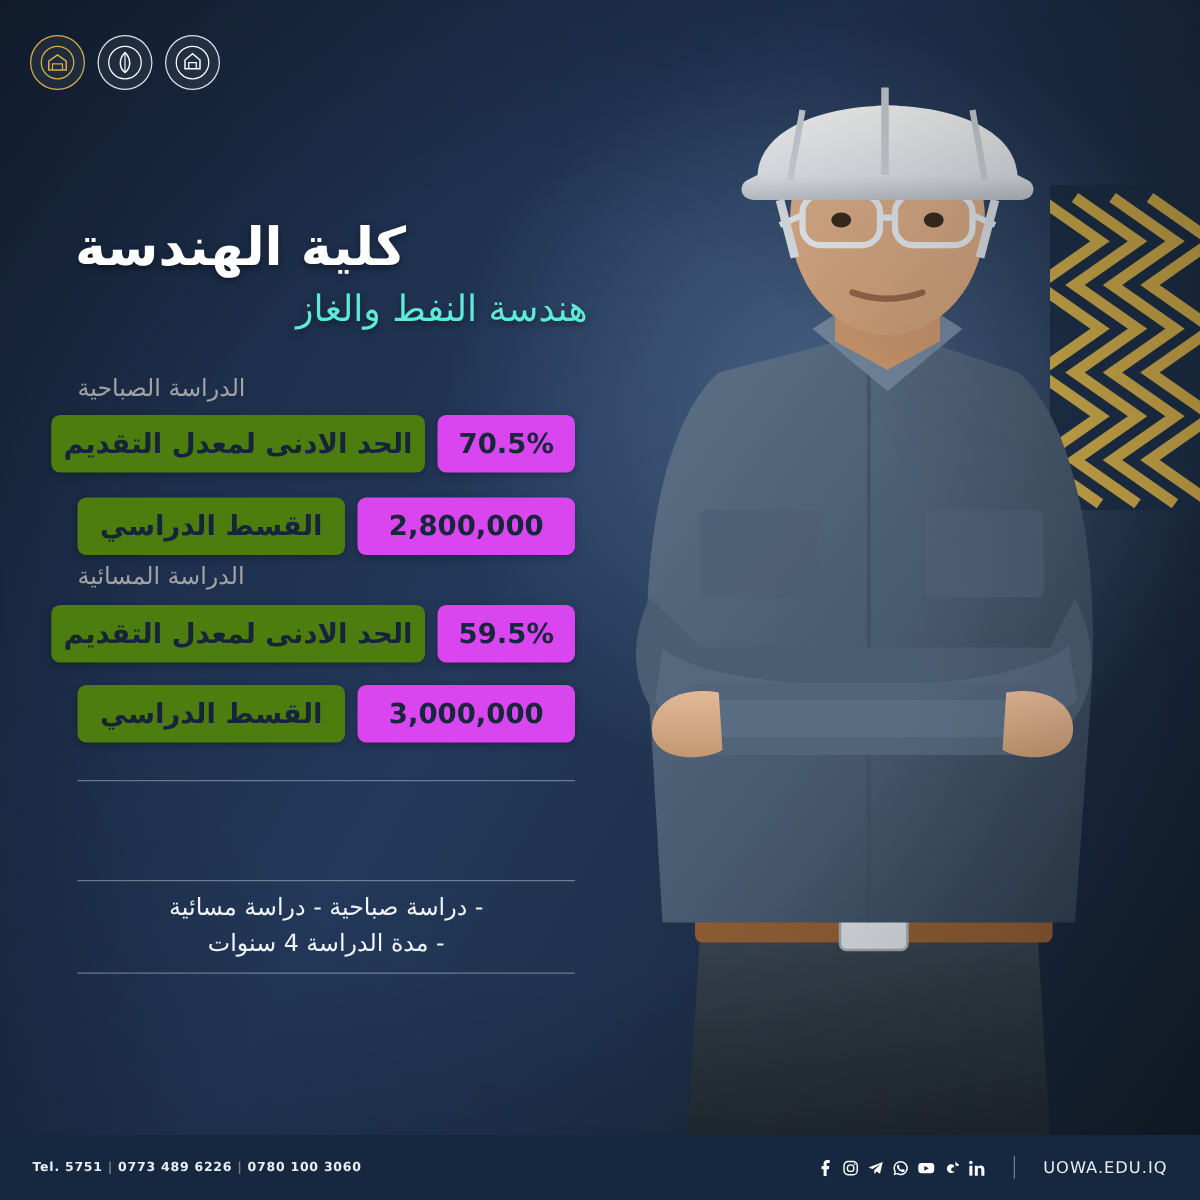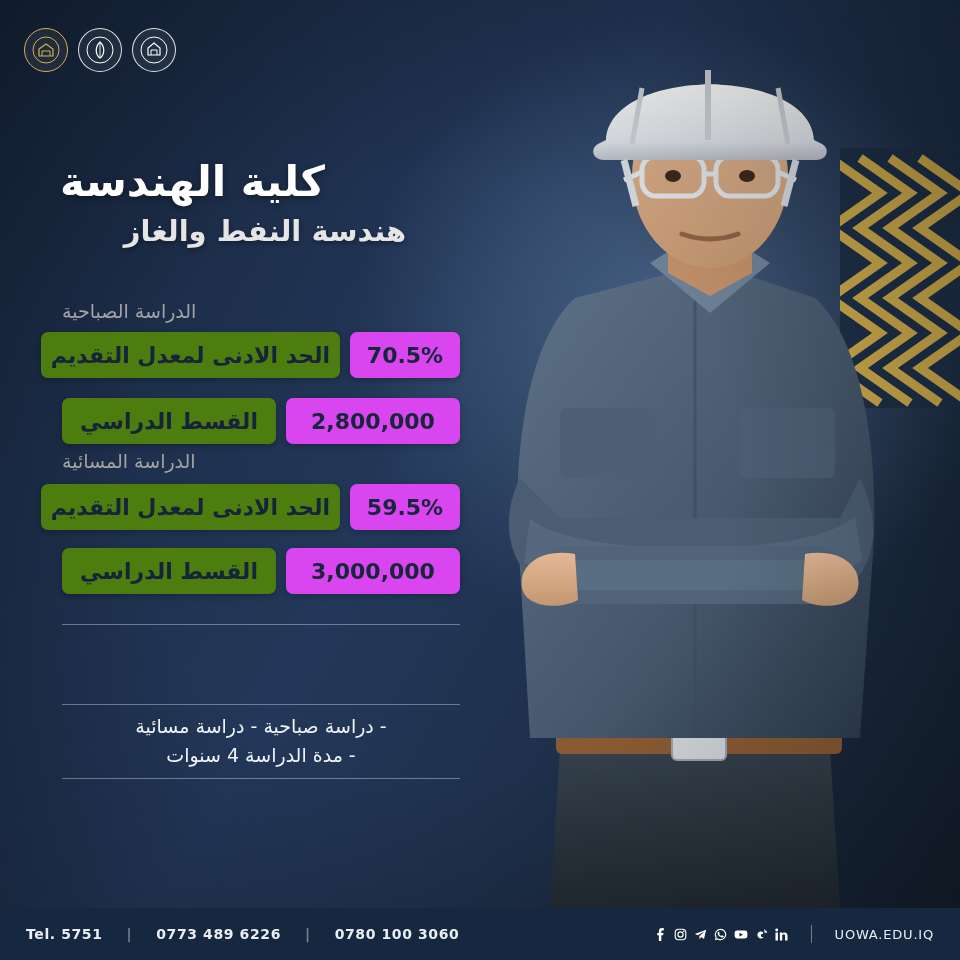--- a/index.html
+++ b/index.html
@@ -69,40 +69,40 @@
     justify-content: center;
     background: rgba(255,255,255,0.06);
     box-sizing: border-box;
   }
   .logo svg { display:block; }
   .logo.gold { border-color: #d4af4a; }
 
   
   .headline-wrap {
     position: absolute;
-    top: 160px;
+    top: 176px;
     right: 490px;
     left: 60px;
     text-align: left;
     direction: rtl;
   }
   .title-main {
     font-size: 42px;
     font-weight: 700;
     letter-spacing: -0.5px;
     line-height: 1.05;
     text-align: left;
     text-shadow: 0 2px 6px rgba(0,0,0,0.4);
   }
   .title-sub {
     margin-top: 10px;
     font-size: 29px;
-    font-weight: 700;
-    color: #e5e5e5;
-    text-align: center;
+    font-weight: 400;
+    color: #5eead4;
+    text-align: right;
     text-shadow: 0 2px 5px rgba(0,0,0,0.35);
   }
 
   
   .section-label {
     position: absolute;
     left: 62px;
     width: 400px;
     text-align: left;
     font-size: 19px;
@@ -191,26 +191,26 @@
     height: 52px;
     background: #16283f;
     display: flex;
     align-items: center;
     justify-content: space-between;
     padding: 0 26px;
     box-sizing: border-box;
     direction: ltr;
   }
   .footer-left {
-    font-size: 14px;
+    font-size: 10px;
     letter-spacing: 0.6px;
     color: #e9eef4;
     display: flex;
     align-items: center;
-    gap: 24px;
+    gap: 4px;
     font-weight: 600;
   }
   .footer-left .sep { color: rgba(255,255,255,0.4); }
   .footer-right {
     display: flex;
     align-items: center;
     gap: 23px;
     font-size: 13px;
     color: #e9eef4;
     letter-spacing: 0.8px;

